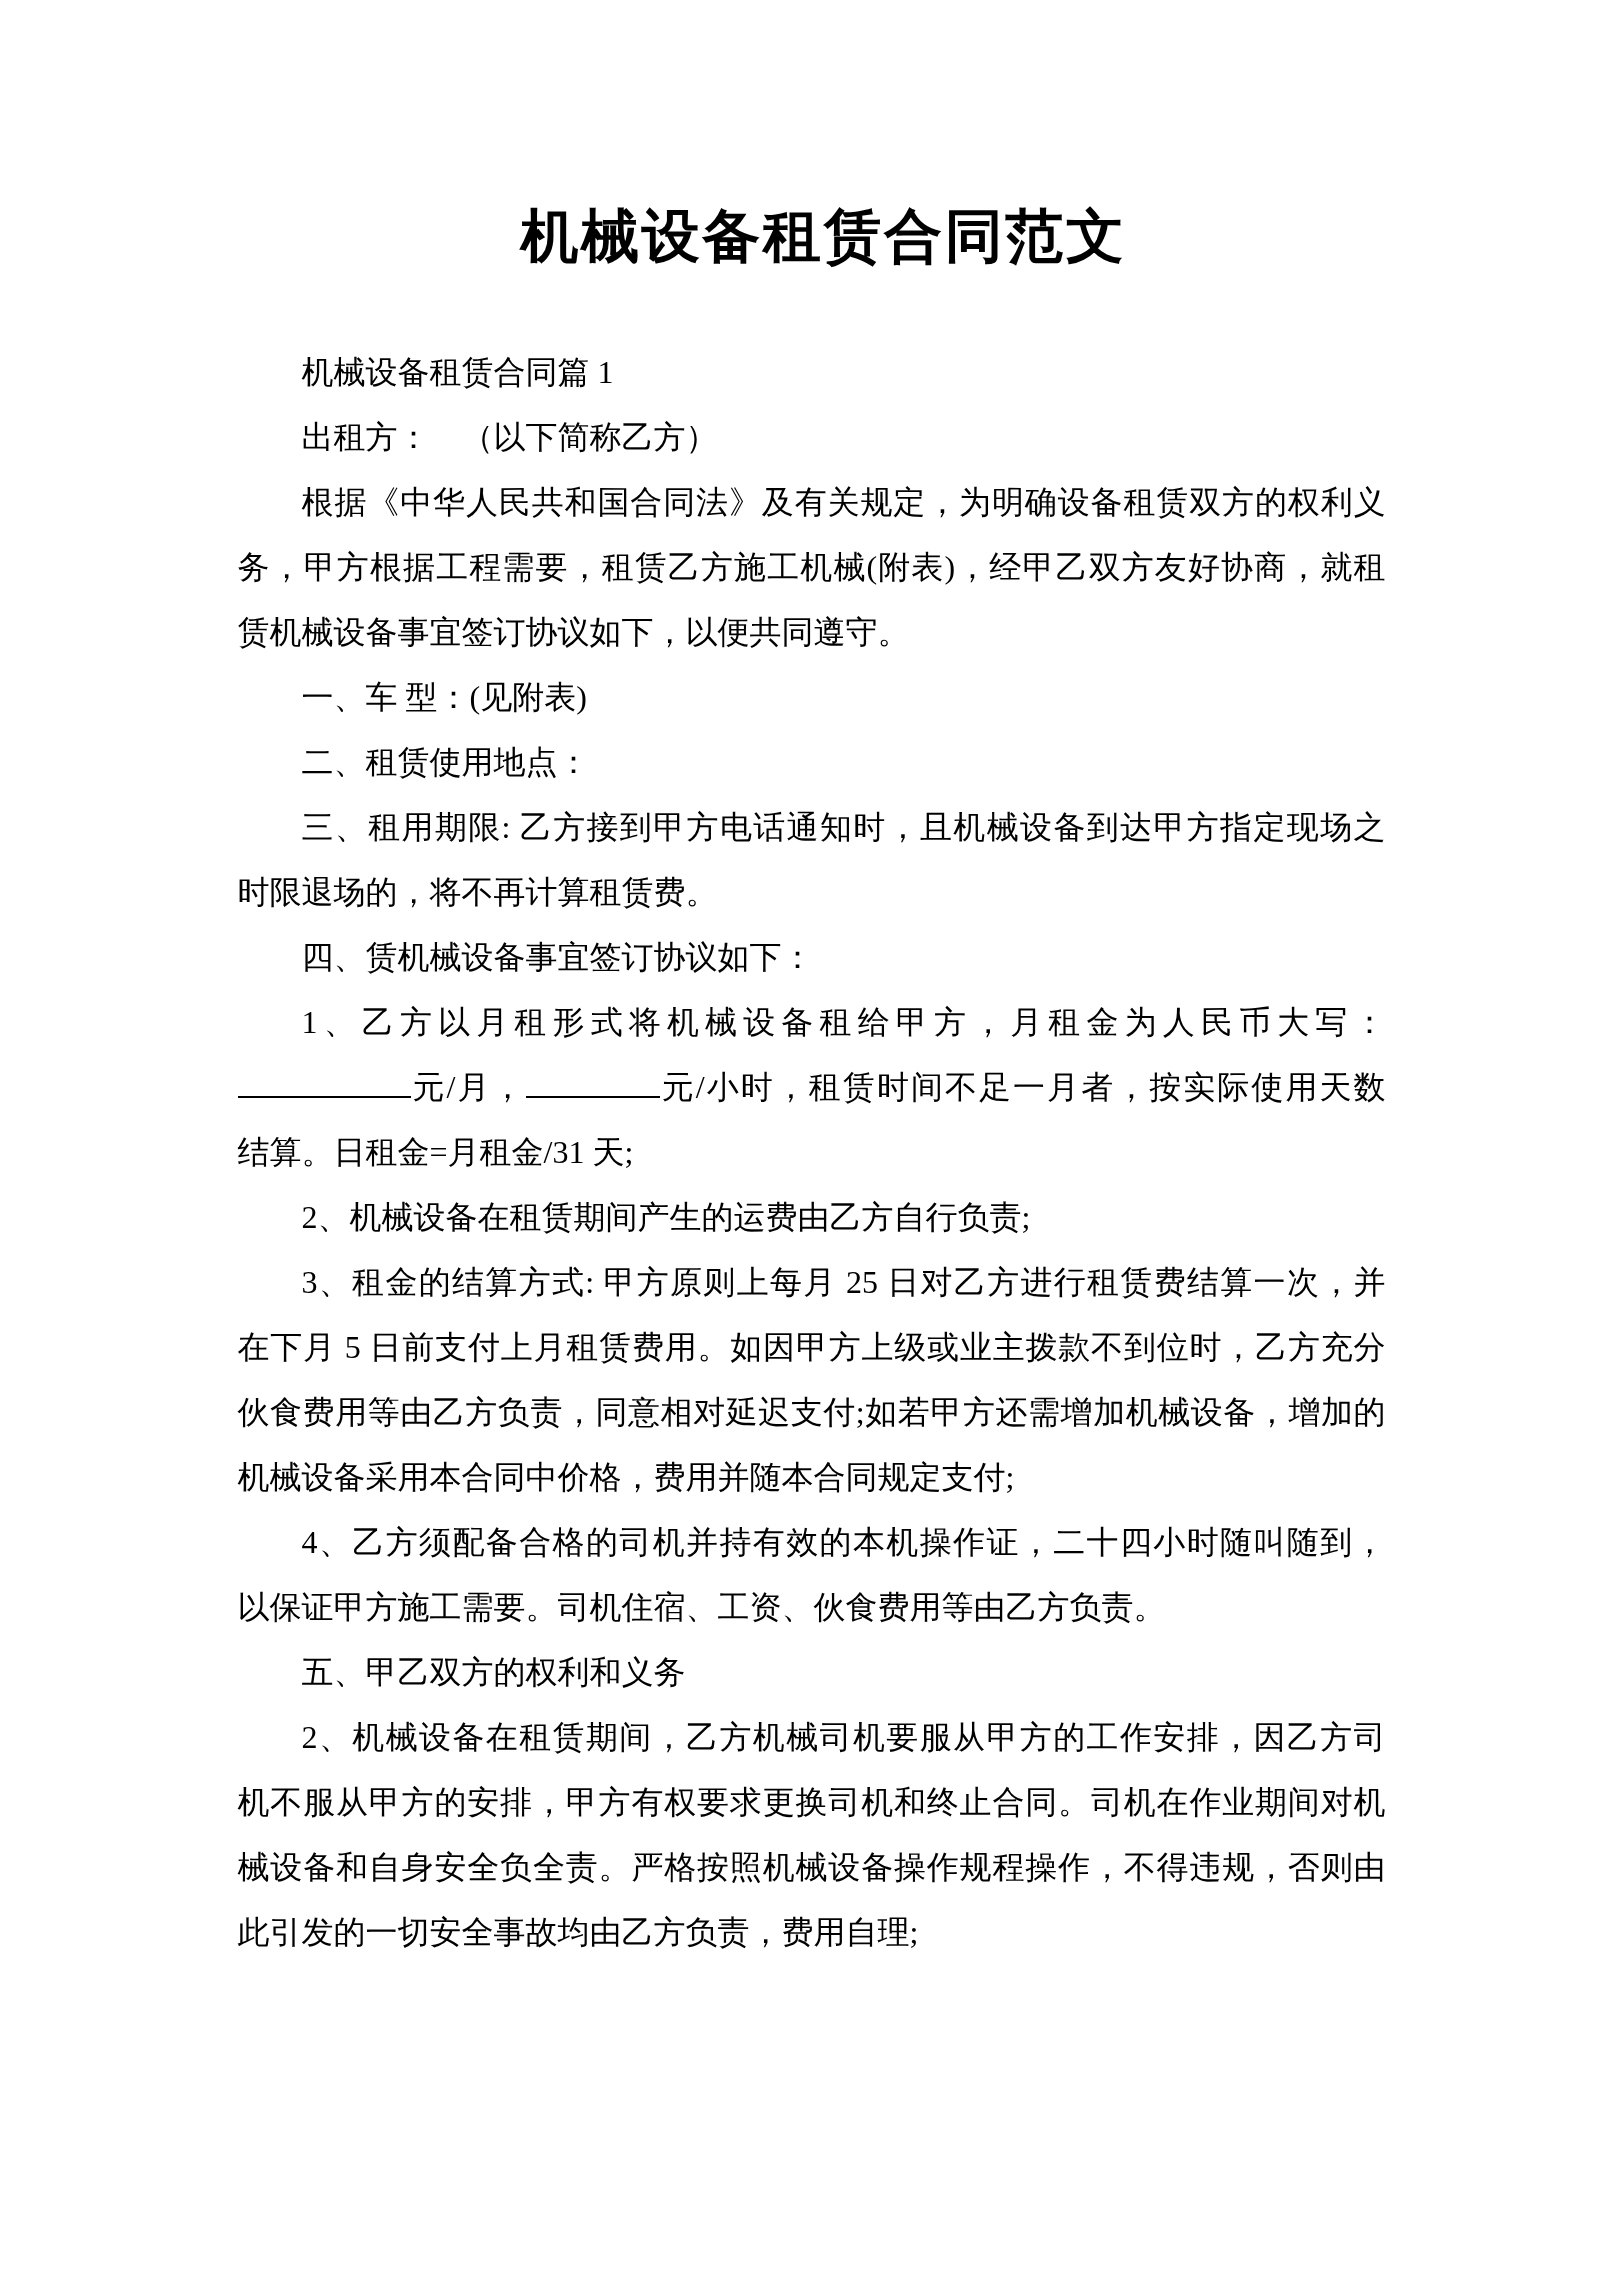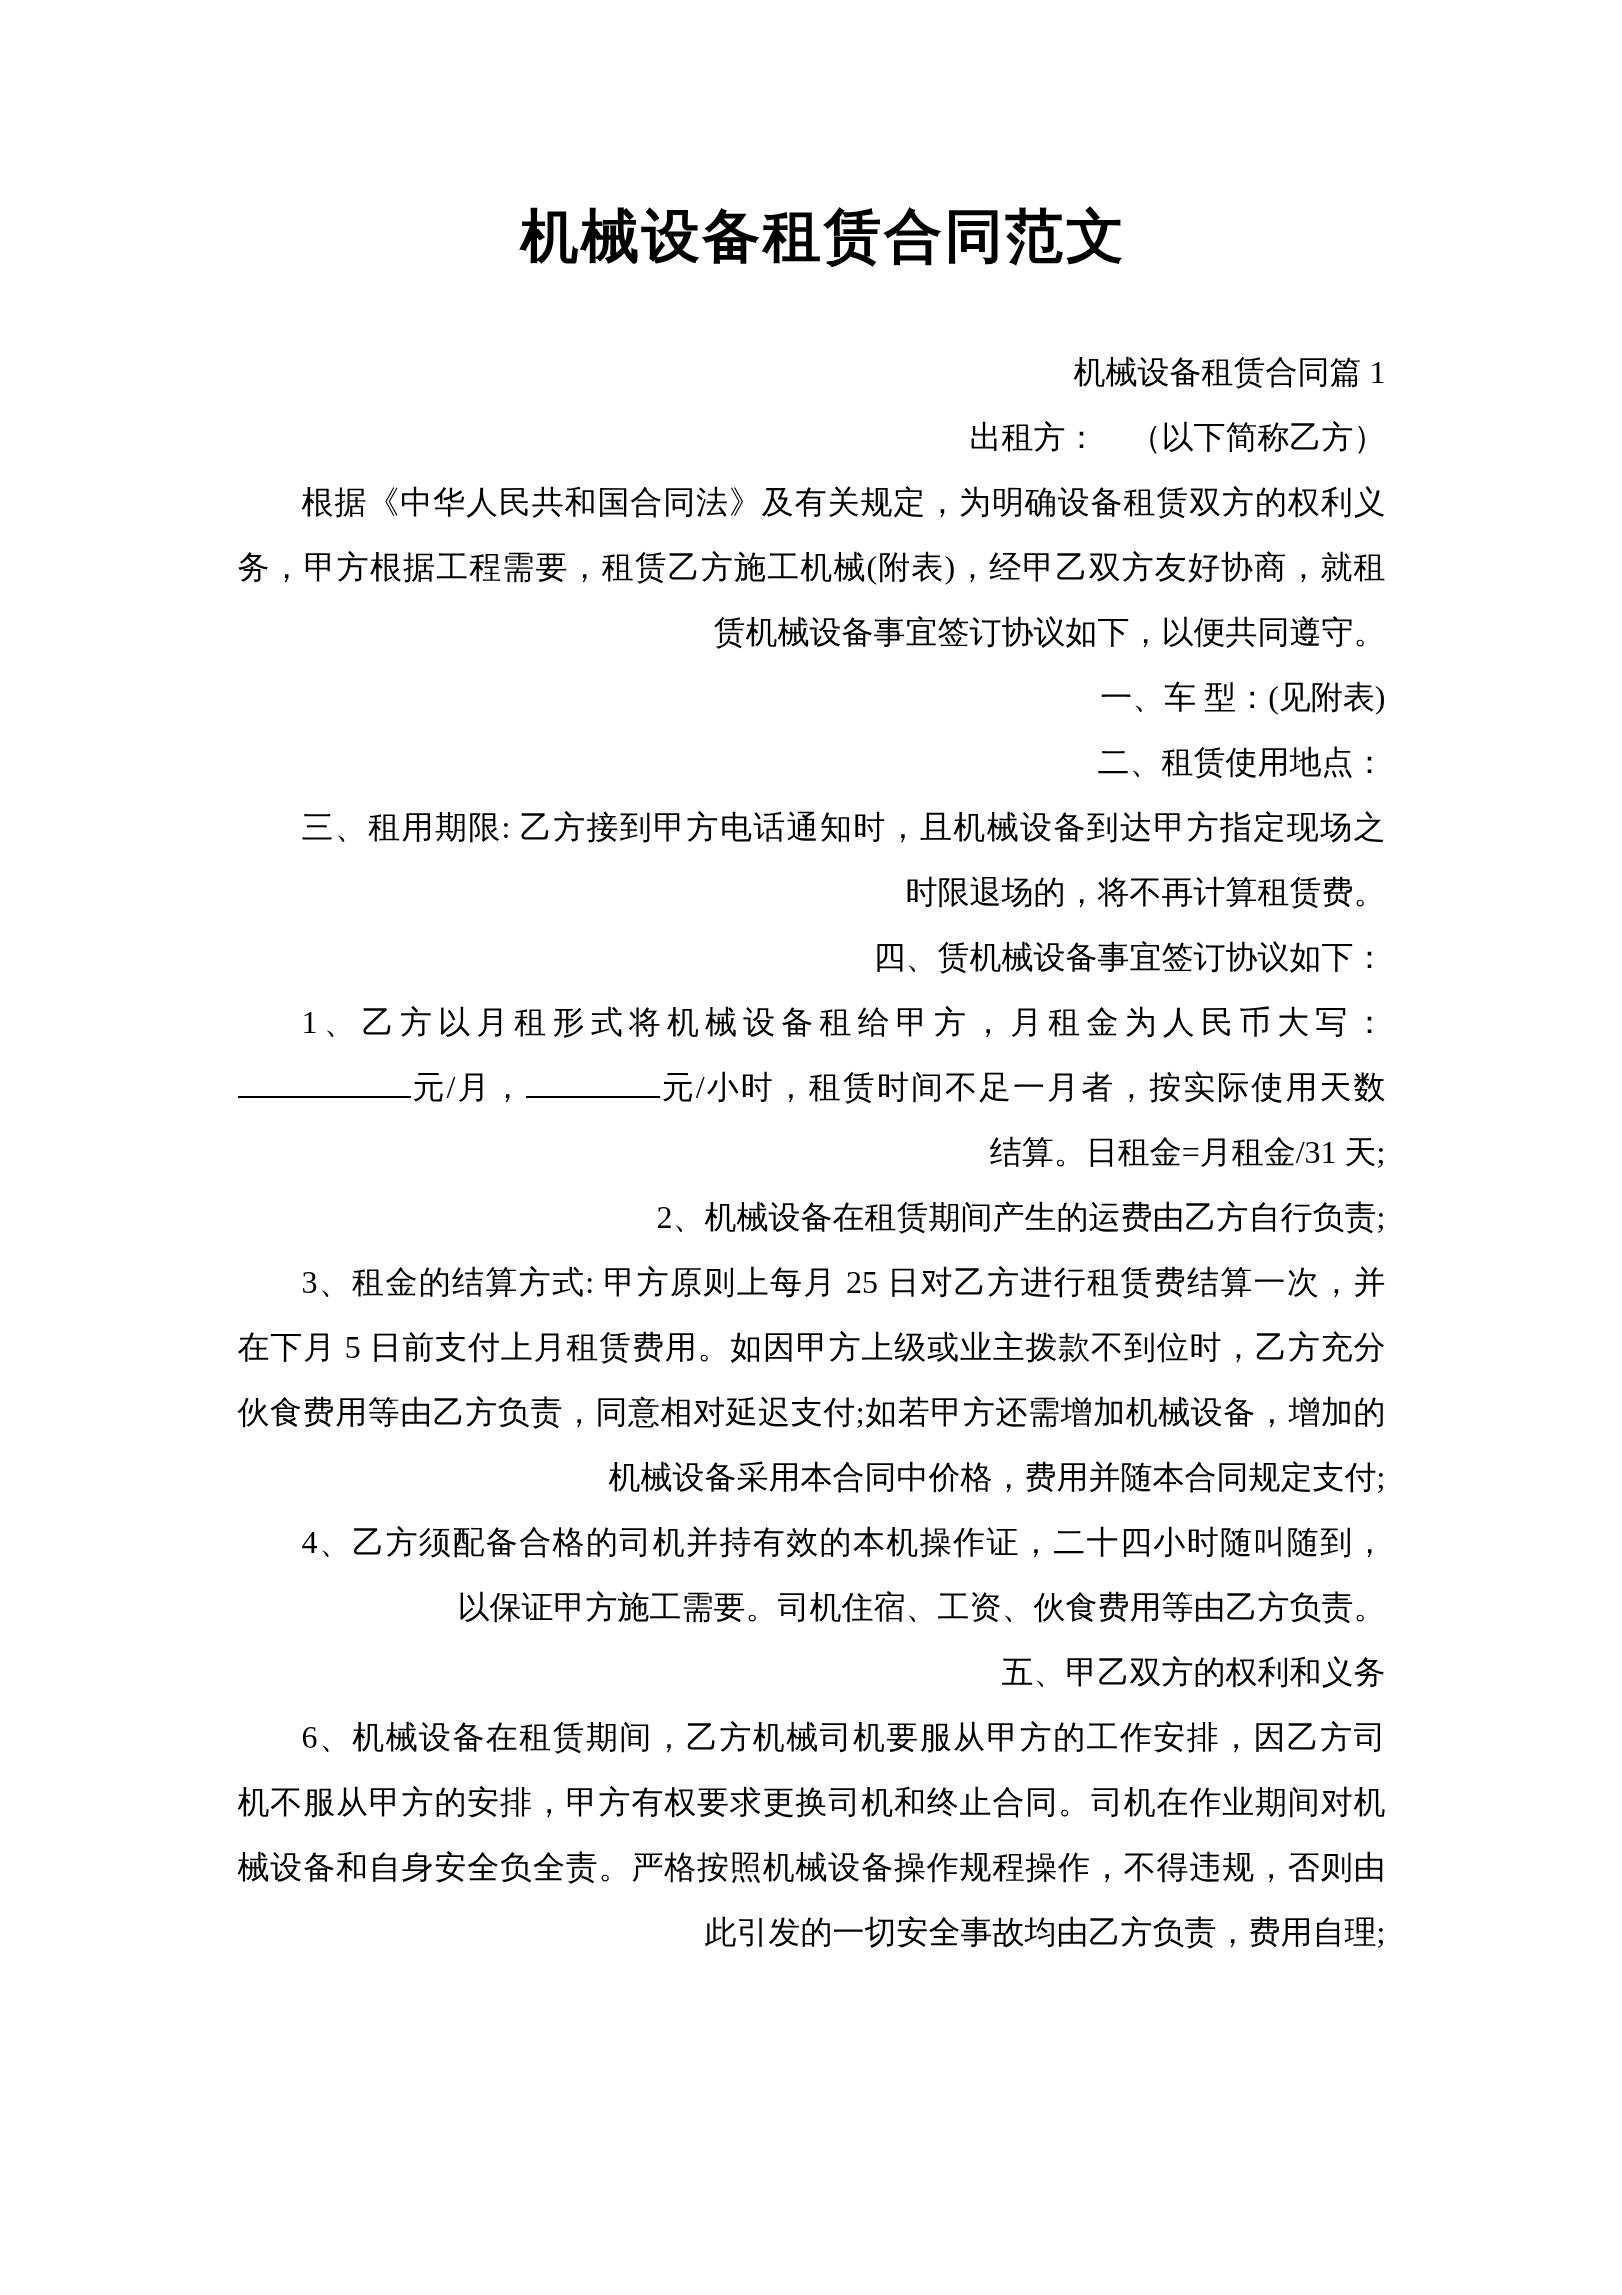--- a/index.html
+++ b/index.html
@@ -29,21 +29,21 @@
   }
   .doc-body {
     width: 1148px;
     margin: 71px auto 0 auto;
     font-size: 32px;
   }
   .line {
     height: 65px;
     line-height: 65px;
     white-space: nowrap;
-    text-align: right;
+    text-align: left;
   }
   
   .j {
     white-space: normal;
     text-align: justify;
     text-align-last: justify;
   }
   
   .i {
     text-indent: 2em;
@@ -82,20 +82,20 @@
 
     <div class="line">结算。日租金=月租金/31 天;</div>
     <div class="line i">2、机械设备在租赁期间产生的运费由乙方自行负责;</div>
     <div class="line i j">3、租金的结算方式: 甲方原则上每月 25 日对乙方进行租赁费结算一次，并</div>
     <div class="line j">在下月 5 日前支付上月租赁费用。如因甲方上级或业主拨款不到位时，乙方充分</div>
     <div class="line j">伙食费用等由乙方负责，同意相对延迟支付;如若甲方还需增加机械设备，增加的</div>
     <div class="line">机械设备采用本合同中价格，费用并随本合同规定支付;</div>
     <div class="line i j">4、乙方须配备合格的司机并持有效的本机操作证，二十四小时随叫随到，</div>
     <div class="line">以保证甲方施工需要。司机住宿、工资、伙食费用等由乙方负责。</div>
     <div class="line i">五、甲乙双方的权利和义务</div>
-    <div class="line i j">6、机械设备在租赁期间，乙方机械司机要服从甲方的工作安排，因乙方司</div>
+    <div class="line i j">2、机械设备在租赁期间，乙方机械司机要服从甲方的工作安排，因乙方司</div>
     <div class="line j">机不服从甲方的安排，甲方有权要求更换司机和终止合同。司机在作业期间对机</div>
     <div class="line j">械设备和自身安全负全责。严格按照机械设备操作规程操作，不得违规，否则由</div>
     <div class="line">此引发的一切安全事故均由乙方负责，费用自理;</div>
   </div>
 
 </div>
 
 
 </body></html>

